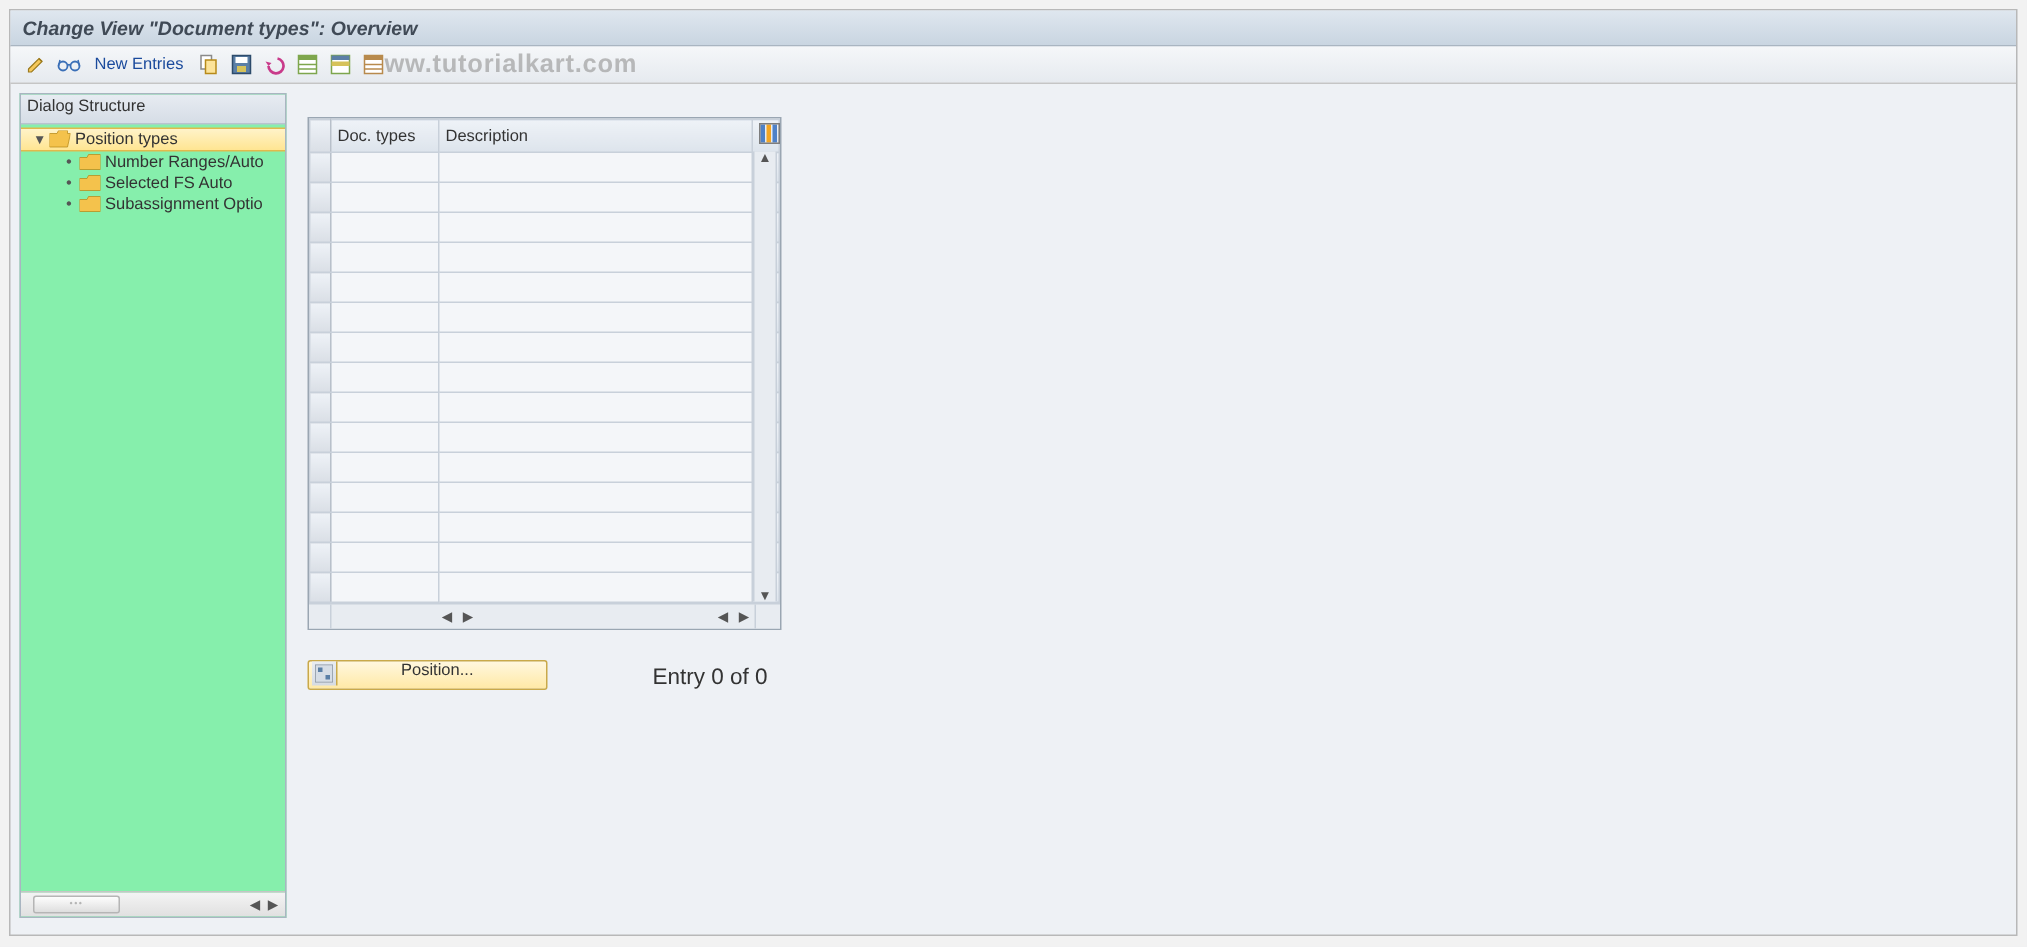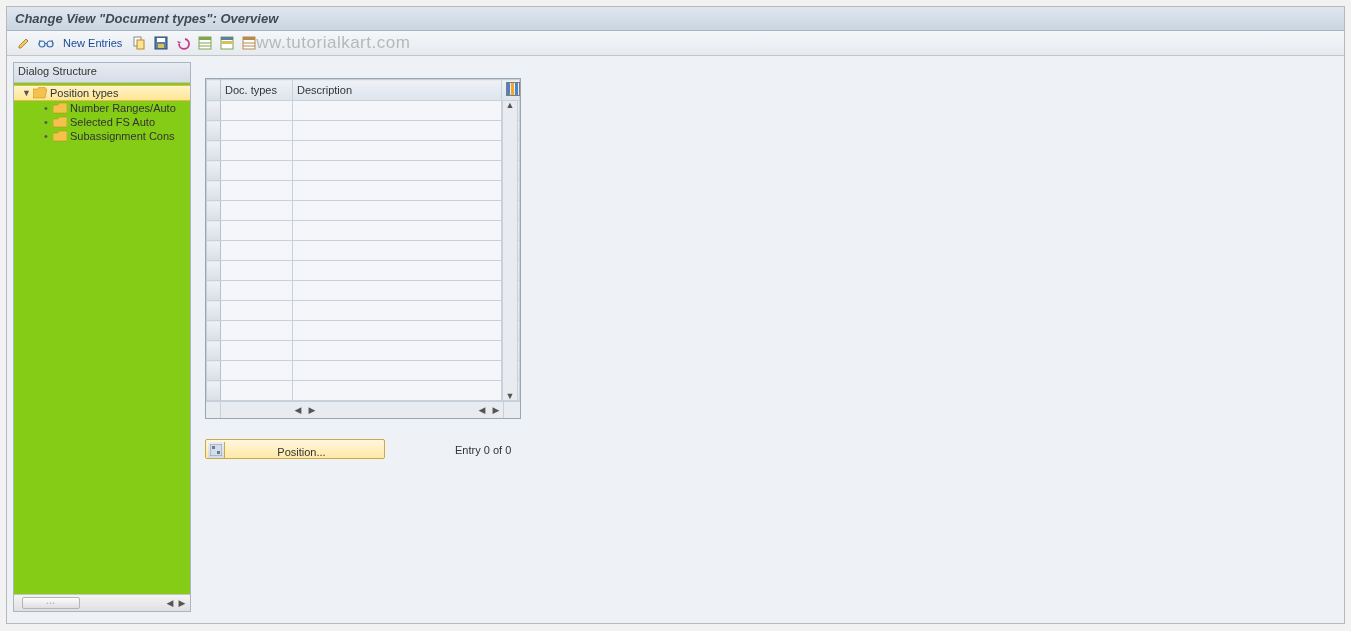--- a/index.html
+++ b/index.html
@@ -57,34 +57,34 @@
     font-size: 11px;
     cursor: pointer;
     padding: 2px 4px;
     border-radius: 2px;
   }
   .watermark {
     color: rgba(160,160,160,0.7);
     font-size: 17px;
     letter-spacing: 0.5px;
     margin-left: -6px;
-    font-weight: normal;
+    font-weight: bold;
     pointer-events: none;
     text-align: right;
   }
   
   .body-split {
     display: flex;
     height: calc(100% - 54px);
   }
   .left-pane {
     width: 178px;
     border: 1px solid #a9b5c1;
     margin: 6px 4px 6px 6px;
-    background: #84cc16;
+    background: #86efac;
     display: flex;
     flex-direction: column;
     box-sizing: border-box;
     overflow: hidden;
   }
   .left-header {
     background: linear-gradient(#e7ecf2,#d6dde6);
     padding: 2px 4px;
     font-size: 11px;
     color: #333;
@@ -254,42 +254,42 @@
   .grid-hscroll .spacer { flex:1; }
   .grid-hscroll .arrow-btn { width:14px; }
   
   .bottom-row {
     margin-top: 20px;
     display: flex;
     align-items: center;
     gap: 70px;
   }
   .pos-btn {
-    width: 180px;
+    width: 160px;
     height: 20px;
     background: linear-gradient(#fff7df,#ffe9a6);
     border: 1px solid #c9a94a;
     border-radius: 2px;
     display: flex;
-    align-items: flex-end;
+    align-items: flex-start;
     cursor: pointer;
     font-size: 11px;
     color: #333;
     box-sizing: border-box;
     padding: 0 2px;
   }
   .pos-btn .icon {
     width: 16px; height:16px;
     background: linear-gradient(#e9edf2,#d5dbe3);
     border-right:1px solid #c9a94a;
     margin-right: 6px;
     display:inline-flex; align-items:center; justify-content:center;
   }
   .pos-btn .label { flex:1; text-align:center; padding-right:10px;}
-  .entry-text { font-size: 11px; color: #333; margin-top:2px;}
+  .entry-text { font-size: 15px; color: #333; margin-top:2px;}
 </style>
 </head>
 <body>
 
 <div class="frame">
 
   <div class="titlebar">Change View "Document types": Overview</div>
 
   <div class="toolbar">
     <span class="tool-icon" title="Change">
@@ -384,21 +384,21 @@
           </span>
           <span>Selected FS Auto</span>
         </div>
         <div class="tree-row child">
           <span class="bullet">•</span>
           <span class="folder-icon">
             <svg width="14" height="12" viewBox="0 0 14 12">
                 <path class="folder-closed" d="M0 3 L5 3 L6 1 L14 1 L14 11 L0 11 Z"></path>
               </svg>
           </span>
-          <span>Subassignment Cons</span>
+          <span>Subassignment Optio</span>
         </div>
       </div>
       <div class="left-hscroll">
         <span class="handle">•••</span>
         <span style="flex:1"></span>
         <span class="arrow-btn">◀</span>
         <span class="arrow-btn">▶</span>
 
       </div>
     </div>

